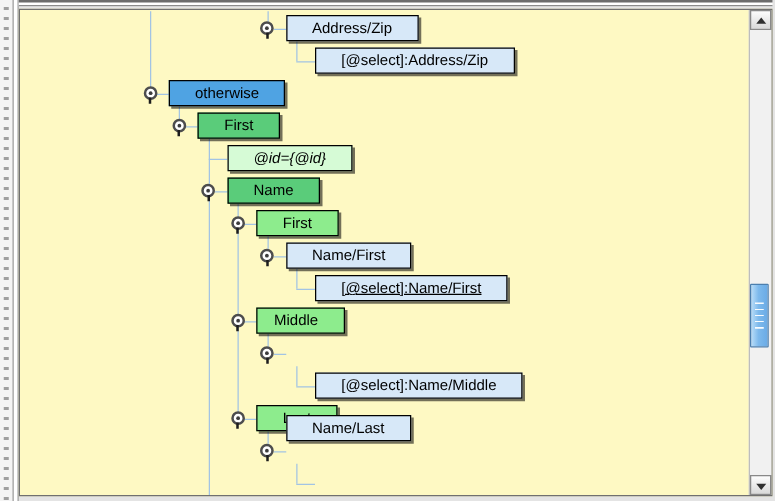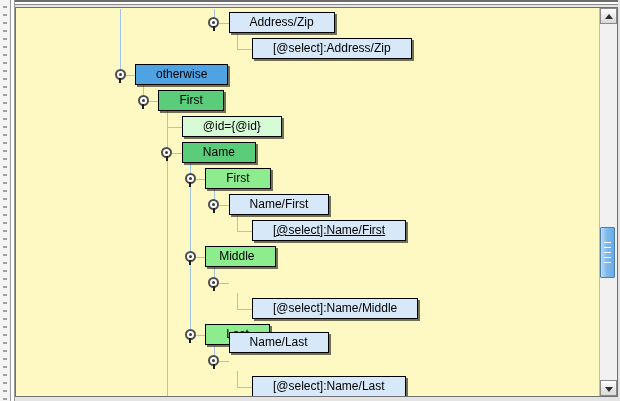--- a/index.html
+++ b/index.html
@@ -37,21 +37,21 @@
   .vline{width:1px;}
   .hline{height:1px;}
   .node{
     position:absolute;z-index:2;height:19px;line-height:19px;
     padding:0 20px;border:1.5px solid #000;box-shadow:2px 2px 0 rgba(0,0,0,.55);
     font-size:12px;color:#000;white-space:nowrap;text-align:center;cursor:default;
   }
   .node.blue{background:var(--node-blue);}
   .node.green{background:var(--node-green);}
   .node.light_green{background:var(--node-lgreen);}
-  .node.pale_green{background:var(--node-pgreen);}
+  .node.pale_green{background:var(--node-pgreen);font-style:italic;}
   .node.light_blue{background:var(--node-lblue);}
   .expander{
     position:absolute;z-index:3;width:7px;height:7px;border:2px solid #4d4d4d;
     border-radius:50%;background:#fff;
   }
   .expander::before{
     content:"";position:absolute;left:2px;top:2px;width:3px;height:3px;
     border-radius:50%;background:#3c3c3c;
   }
   .expander::after{
@@ -134,21 +134,20 @@
       <div class="node light_green" style="left: 189.2px; top: 238px; padding-left: 13px;">Middle</div>
       <div class="hline" style="left: 202.6px; top: 274.5px; width: 10px; height: 1px;"></div>
       <div class="expander" style="left: 192.1px; top: 269px;"></div>
       <div class="node light_blue" style="left: 236px; top: 290px; text-align: center;">[@select]:Name/Middle</div>
       <div class="hline" style="left: 179.2px; top: 326.5px; width: 10px; height: 1px;"></div>
       <div class="expander" style="left: 168.7px; top: 321px;"></div>
       <div class="node light_green" style="left: 189.2px; top: 316px;">Last</div>
       <div class="hline" style="left: 202.6px; top: 352.5px; width: 10px; height: 1px;"></div>
       <div class="expander" style="left: 192.1px; top: 347px;"></div>
       <div class="node light_blue" style="left: 212.6px; top: 324px;">Name/Last</div>
-      <div class="node light_blue" style="left: 236px; top: 368px;">[@select]:Name/Last</div>
     </div>
 
   <div class="scrollbar">
     <div class="sb-btn up">
       <span class="tri up"></span>
     </div>
     <div class="sb-track">
       <div class="sb-thumb"></div>
     </div>
     <div class="sb-btn down">

